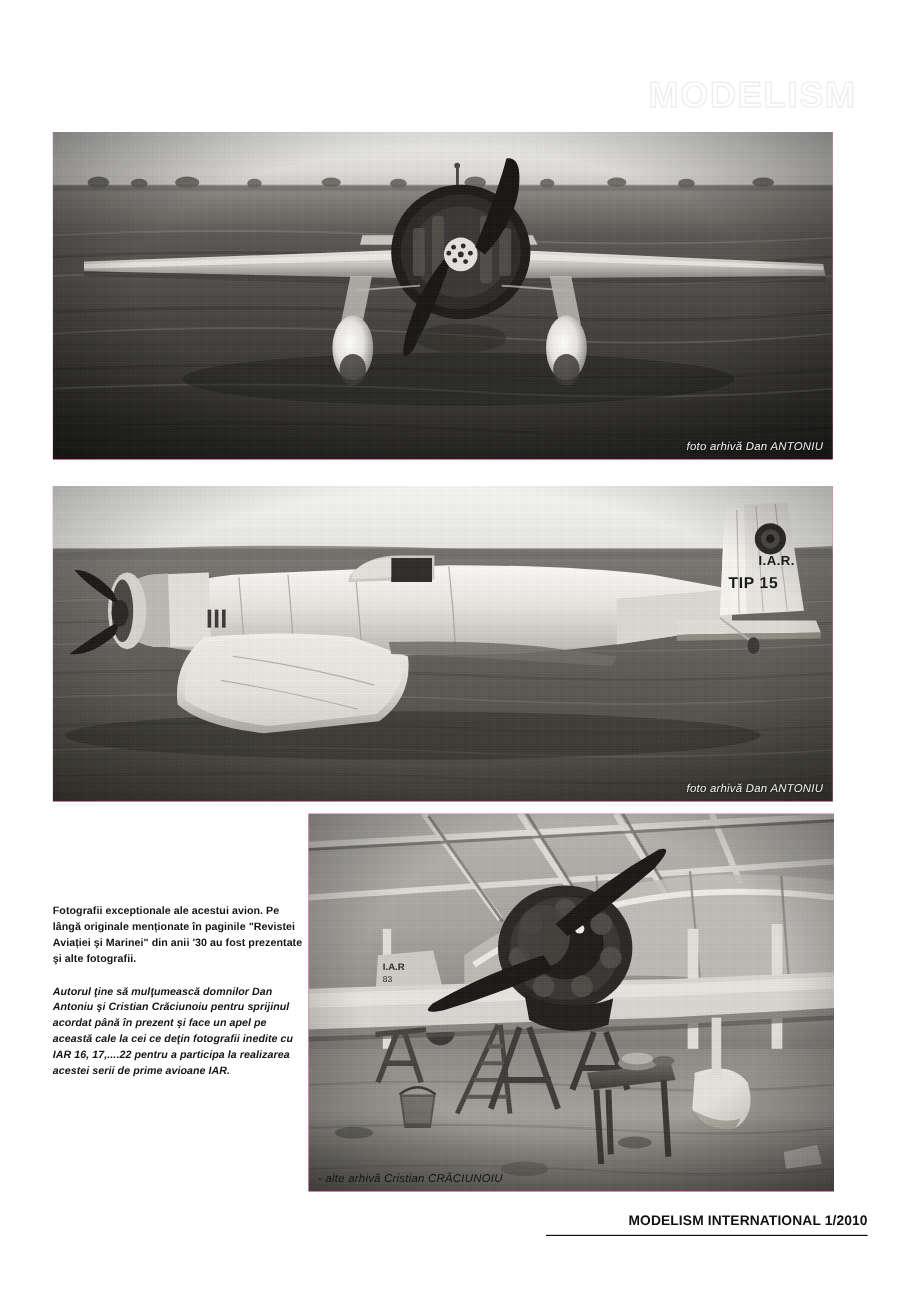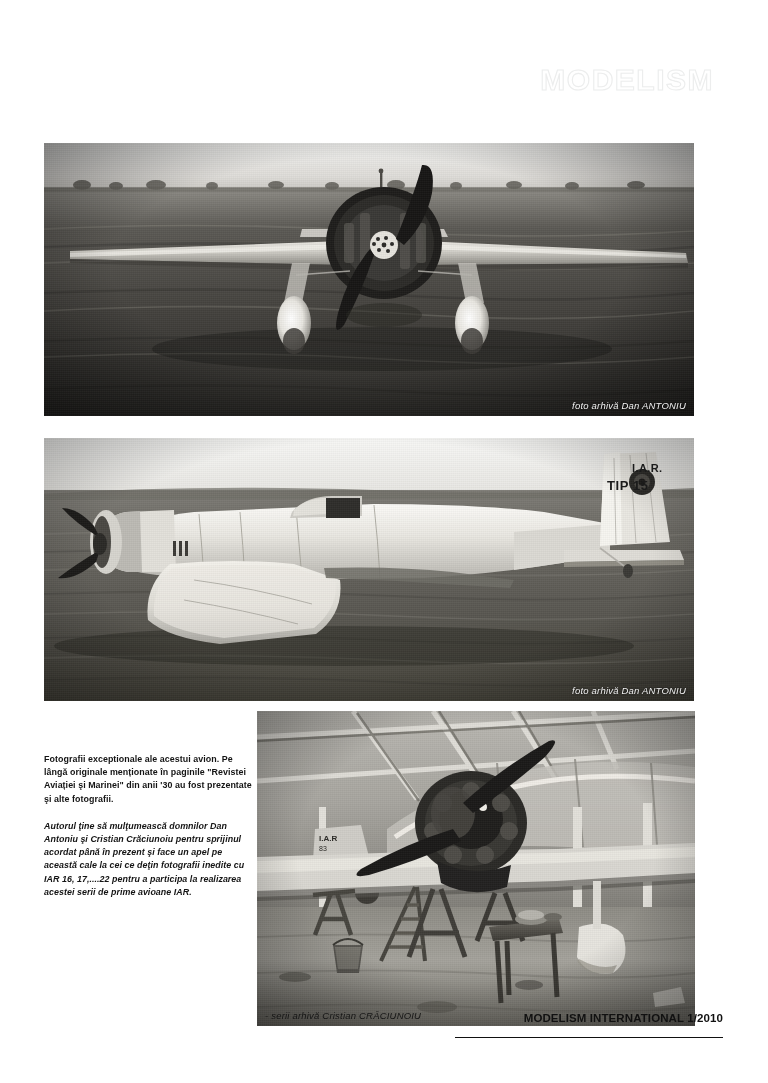--- a/index.html
+++ b/index.html
@@ -30,21 +30,20 @@
     text-align: right;
     line-height: 44px;
     user-select: none;
   }
 
   
   .photo {
     position: absolute;
     overflow: hidden;
     background: #ec4899;
-    margin-top: 33px;
   }
   .photo .grain {
     position: absolute;
     inset: 0;
     pointer-events: none;
     opacity: .30;
     background-image:
       repeating-linear-gradient(0deg, rgba(255,255,255,.07) 0 1px, rgba(0,0,0,.07) 1px 2px),
       repeating-linear-gradient(90deg, rgba(255,255,255,.05) 0 1px, rgba(0,0,0,.05) 1px 2px);
   }
@@ -91,21 +90,21 @@
   .textcol p.italic { font-style: italic; }
 
   
   .footer {
     position: absolute;
     left: 455px;
     top: 1008px;
     width: 268px;
     text-align: right;
     border-bottom: 1.4px solid #111;
-    padding-bottom: 11px;
+    padding-bottom: 3px;
   }
   .footer span {
     font-size: 11.5px;
     font-weight: bold;
     color: #111;
     letter-spacing: .1px;
   }
 
   
   .tail-mark {
@@ -514,21 +513,21 @@
     <rect x="336" y="170" width="8" height="48" fill="#dedcd6"></rect>
 
     <ellipse cx="272" cy="274" rx="14" ry="5" fill="#5a5852" opacity=".8"></ellipse>
     <ellipse cx="38" cy="266" rx="16" ry="5" fill="#5e5c56" opacity=".7"></ellipse>
     <path d="M396 282 L424 276 L428 292 L398 296 Z" fill="#c6c4be" opacity=".9"></path>
     <ellipse cx="180" cy="296" rx="20" ry="6" fill="#57554f" opacity=".55"></ellipse>
 
     <rect x="0" y="0" width="438" height="315" fill="url(#vig3)"></rect>
   </svg>
   <div class="grain"></div>
-  <div class="caption dark">- serii arhivă Cristian CRĂCIUNOIU</div>
+  <div class="caption dark">- alte arhivă Cristian CRĂCIUNOIU</div>
 </div>
 
 <div class="textcol">
   <p>Fotografii exceptionale ale acestui avion. Pe lângă originale menționate în paginile "Revistei Aviației şi Marinei" din anii '30 au fost prezentate şi alte fotografii.</p>
   <p class="italic">Autorul ţine să mulţumească domnilor Dan Antoniu şi Cristian Crăciunoiu pentru sprijinul acordat până în prezent şi face un apel pe această cale la cei ce deţin fotografii inedite cu IAR 16, 17,....22 pentru a participa la realizarea acestei serii de prime avioane IAR.</p>
 </div>
 
 <div class="footer">
   <span>MODELISM INTERNATIONAL  1/2010</span>
 </div>

